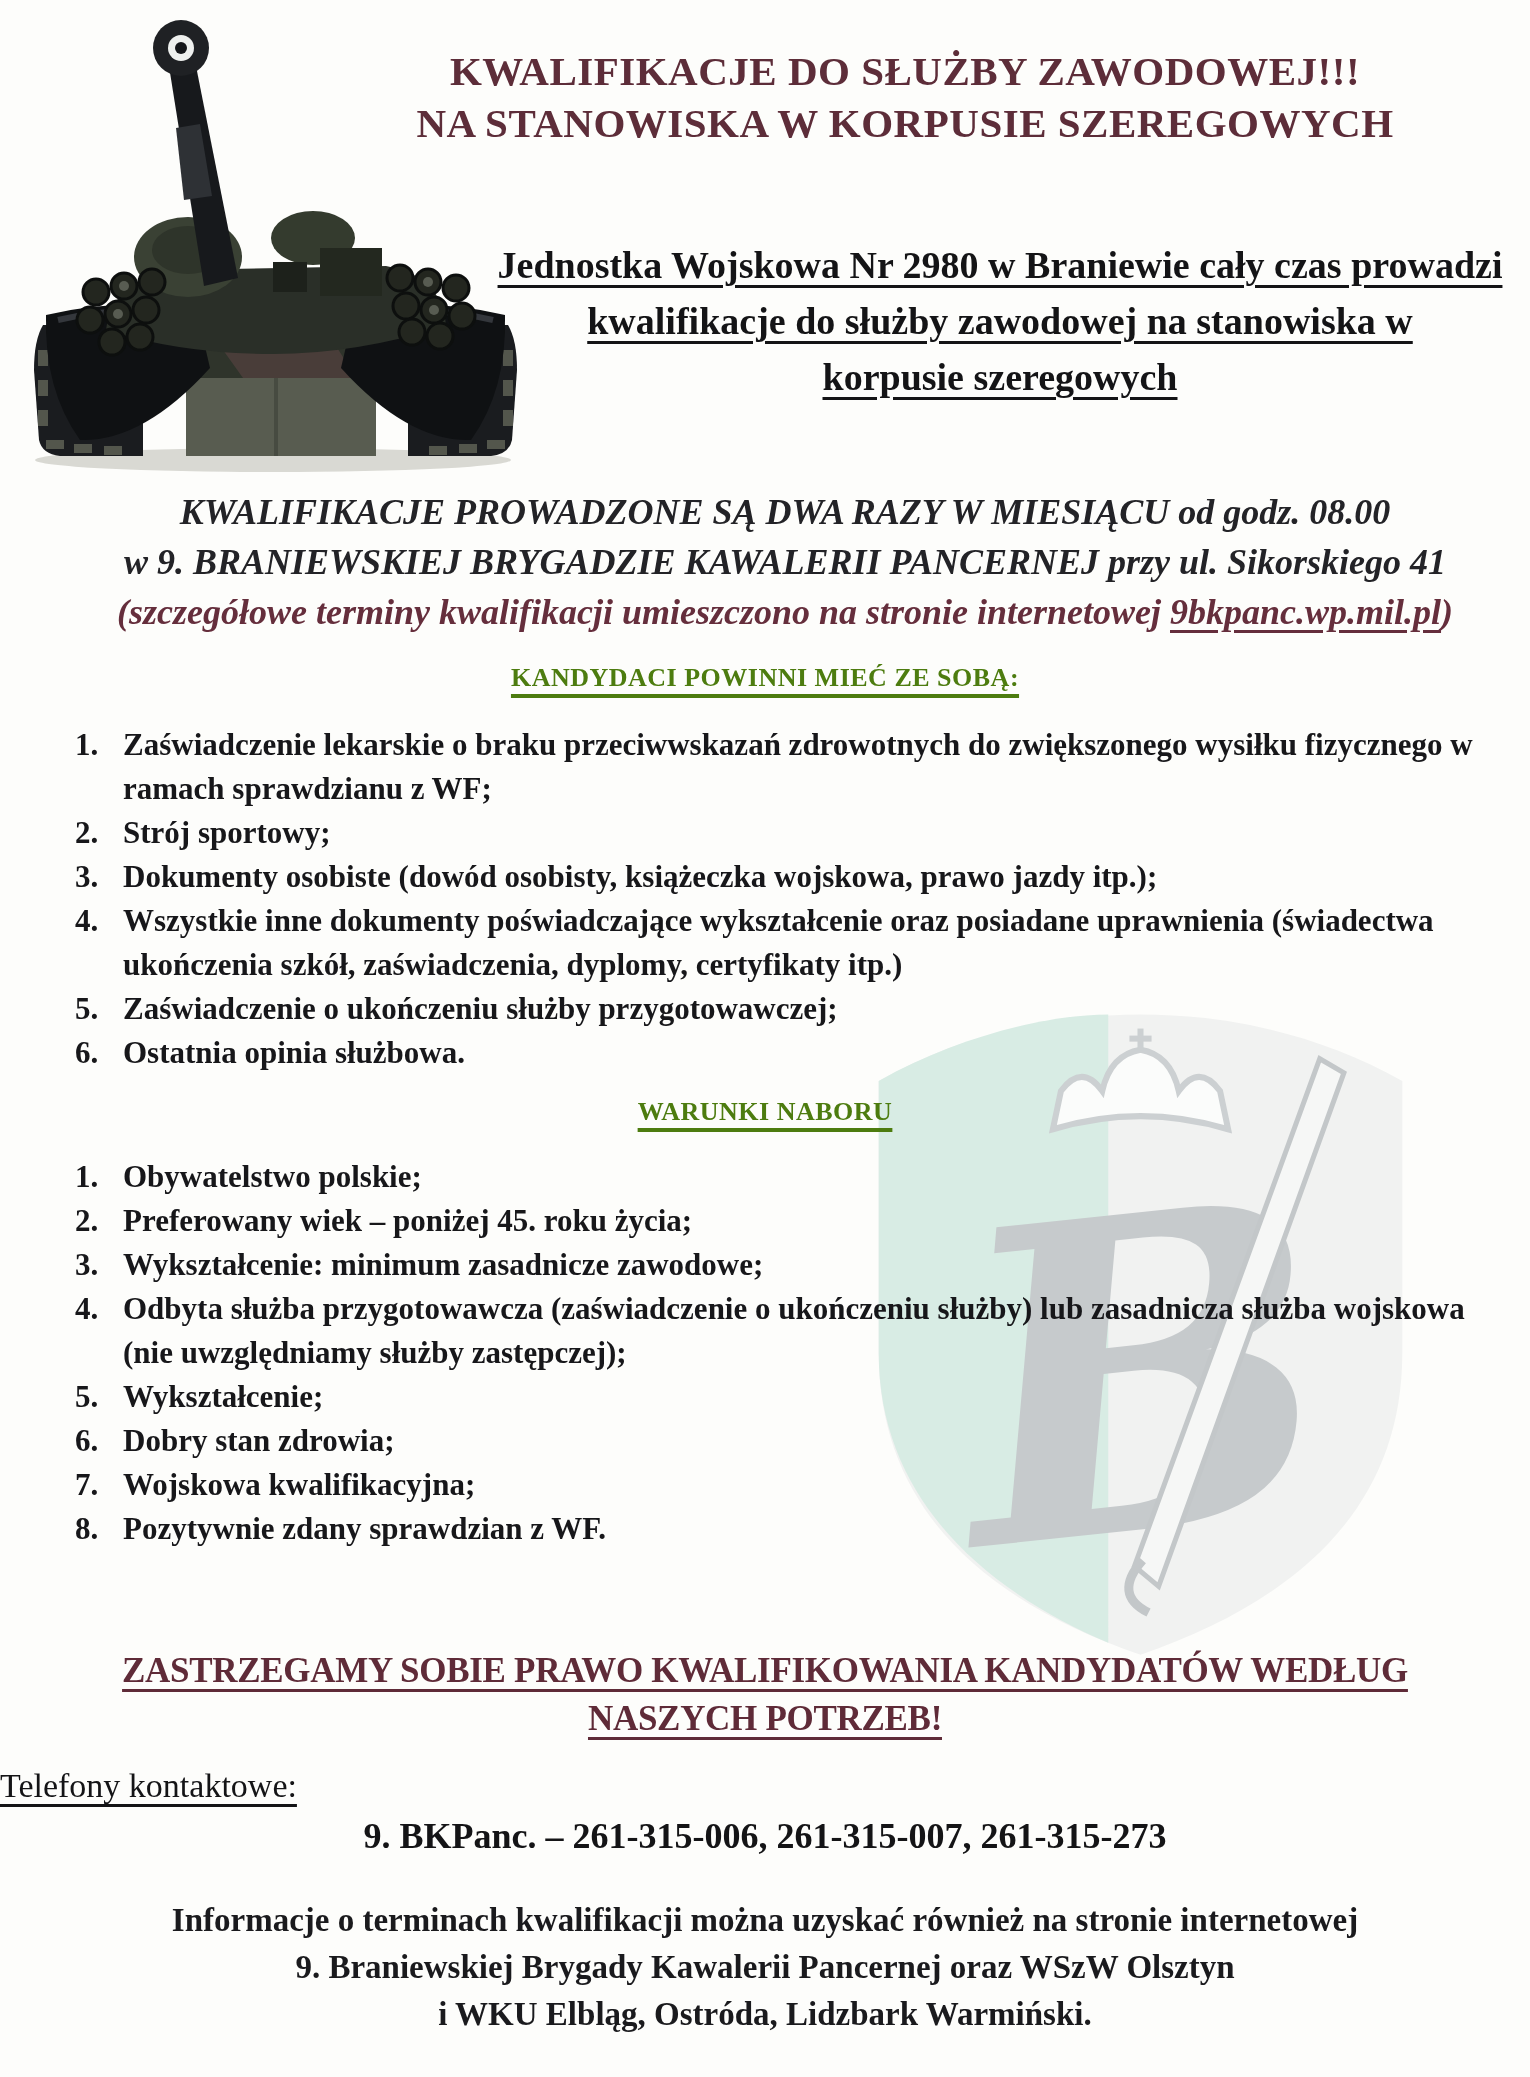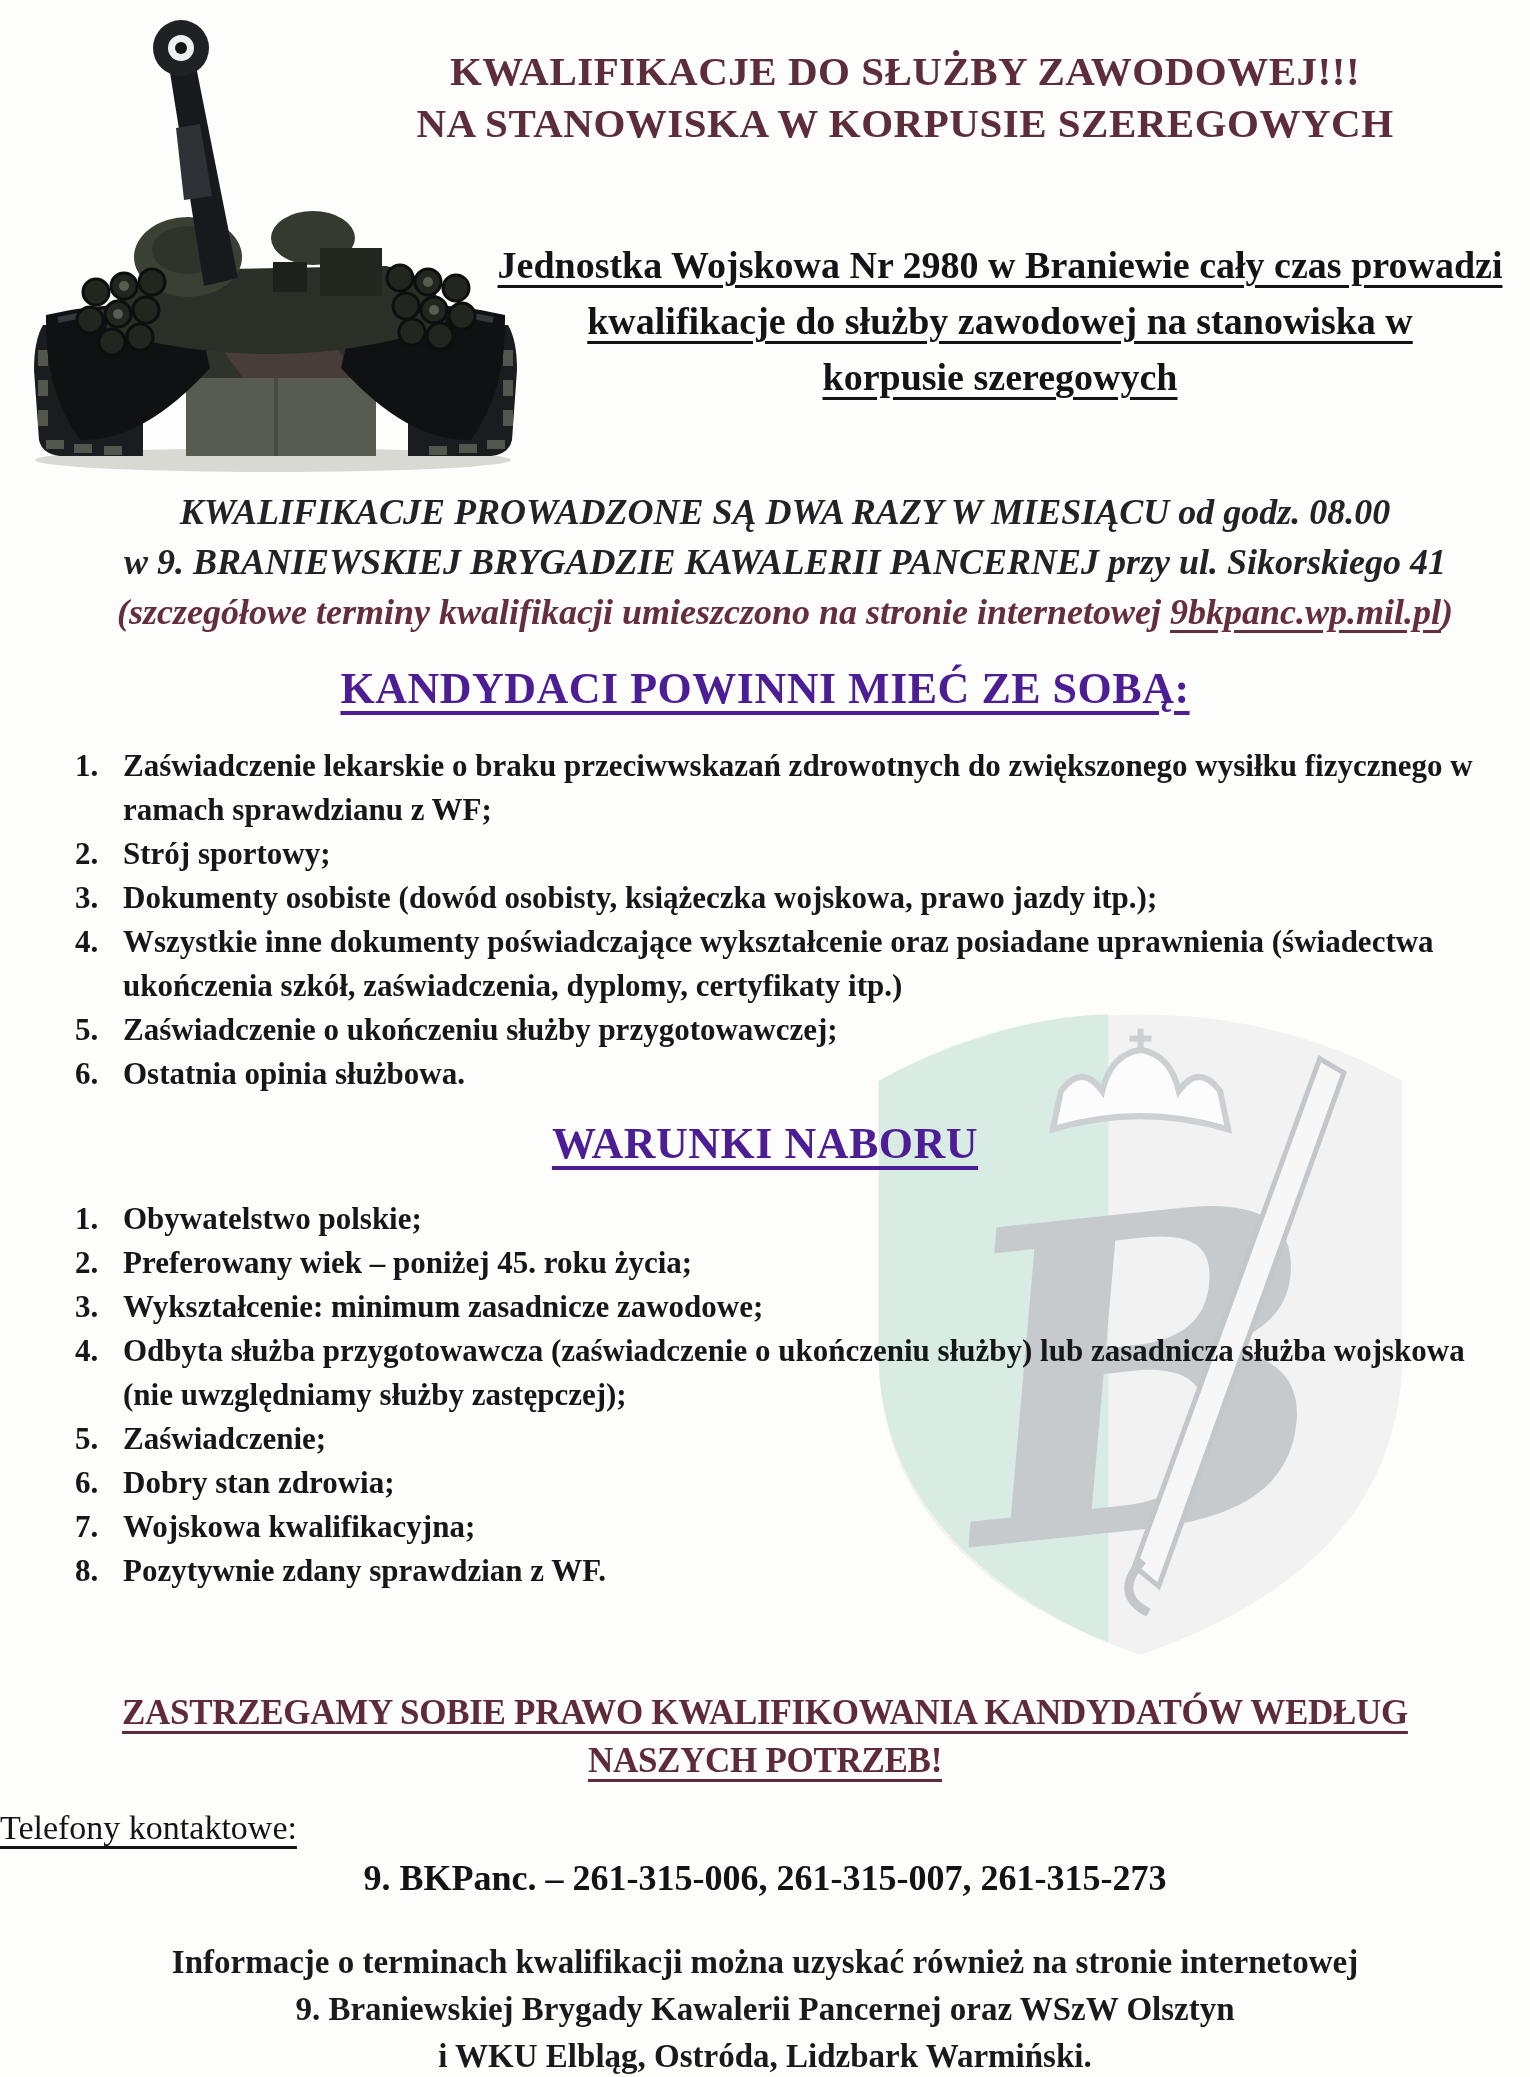--- a/index.html
+++ b/index.html
@@ -51,22 +51,22 @@
   }
   .schedule .maroon-line { color:#652e3c; }
   .schedule .site-link {
     text-decoration:underline;
     text-decoration-thickness:3px;
     text-underline-offset:6px;
   }
   .section-heading {
     margin-top:26px;
     text-align:center;
-    font-size:44px; font-weight:bold;
-    color:#4c1d95;
+    font-size:26px; font-weight:bold;
+    color:#4d7c0f;
   }
   .section-heading .hd {
     text-decoration:underline;
     text-decoration-thickness:4px;
     text-underline-offset:8px;
     letter-spacing:0.5px;
   }
   .list {
     margin:30px 15px 0 75px;
   }
@@ -257,21 +257,21 @@
       <div class="item">
         <span class="num">3.</span>
         <span class="txt">Wykształcenie:  minimum zasadnicze zawodowe;</span>
       </div>
       <div class="item">
         <span class="num">4.</span>
         <span class="txt">Odbyta  służba przygotowawcza (zaświadczenie o ukończeniu służby) lub zasadnicza służba wojskowa (nie uwzględniamy służby zastępczej);</span>
       </div>
       <div class="item">
         <span class="num">5.</span>
-        <span class="txt">Zaświadczenie;</span>
+        <span class="txt">Wykształcenie;</span>
       </div>
       <div class="item">
         <span class="num">6.</span>
         <span class="txt">Dobry stan zdrowia;</span>
       </div>
       <div class="item">
         <span class="num">7.</span>
         <span class="txt">Wojskowa kwalifikacyjna;</span>
       </div>
       <div class="item">

